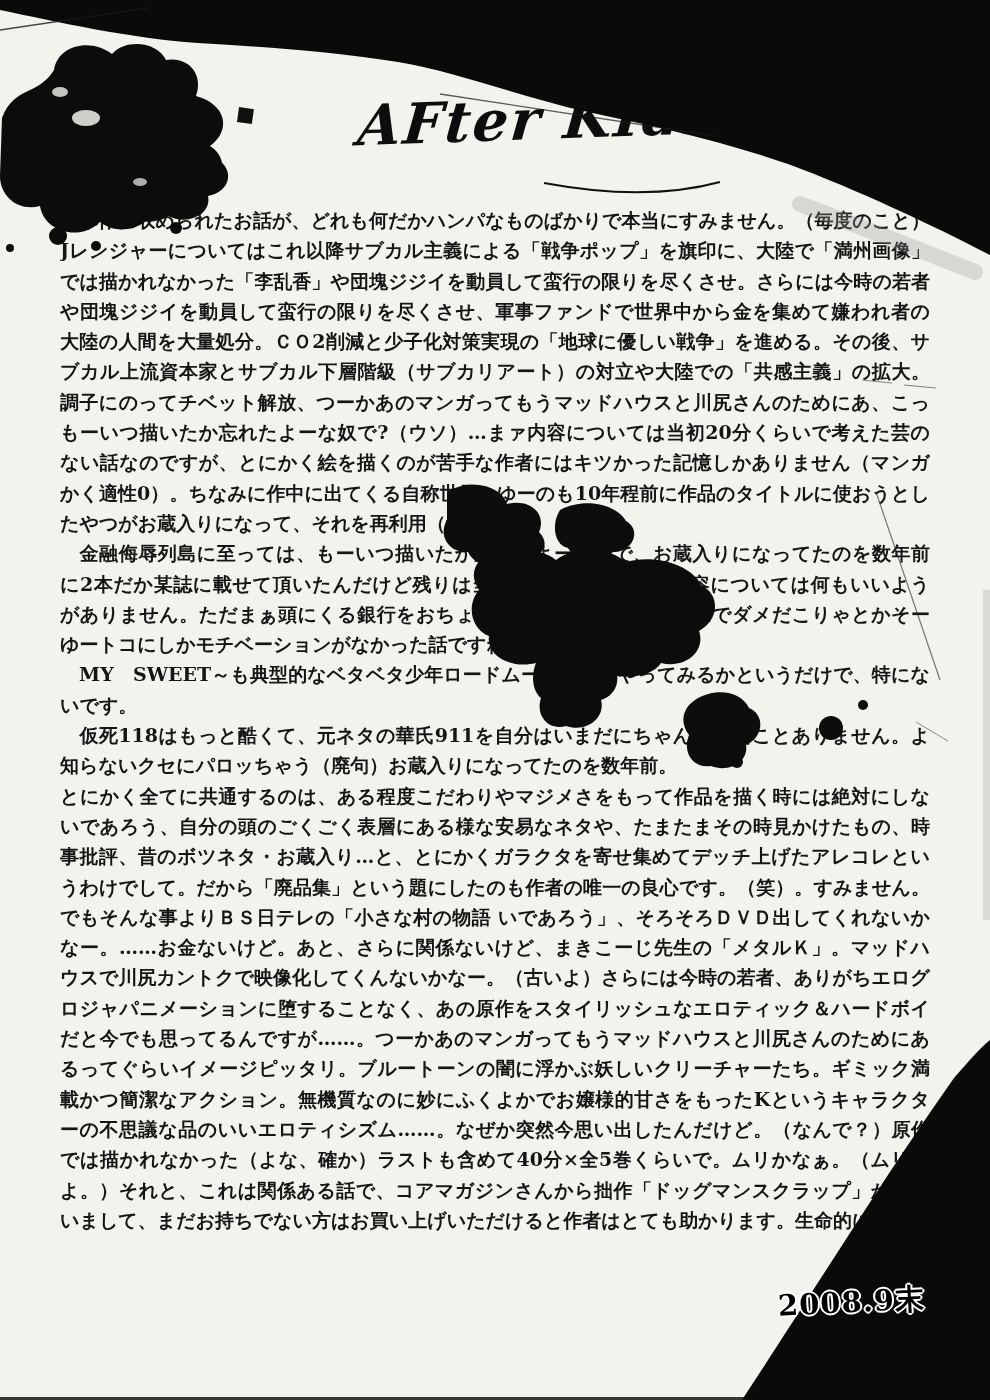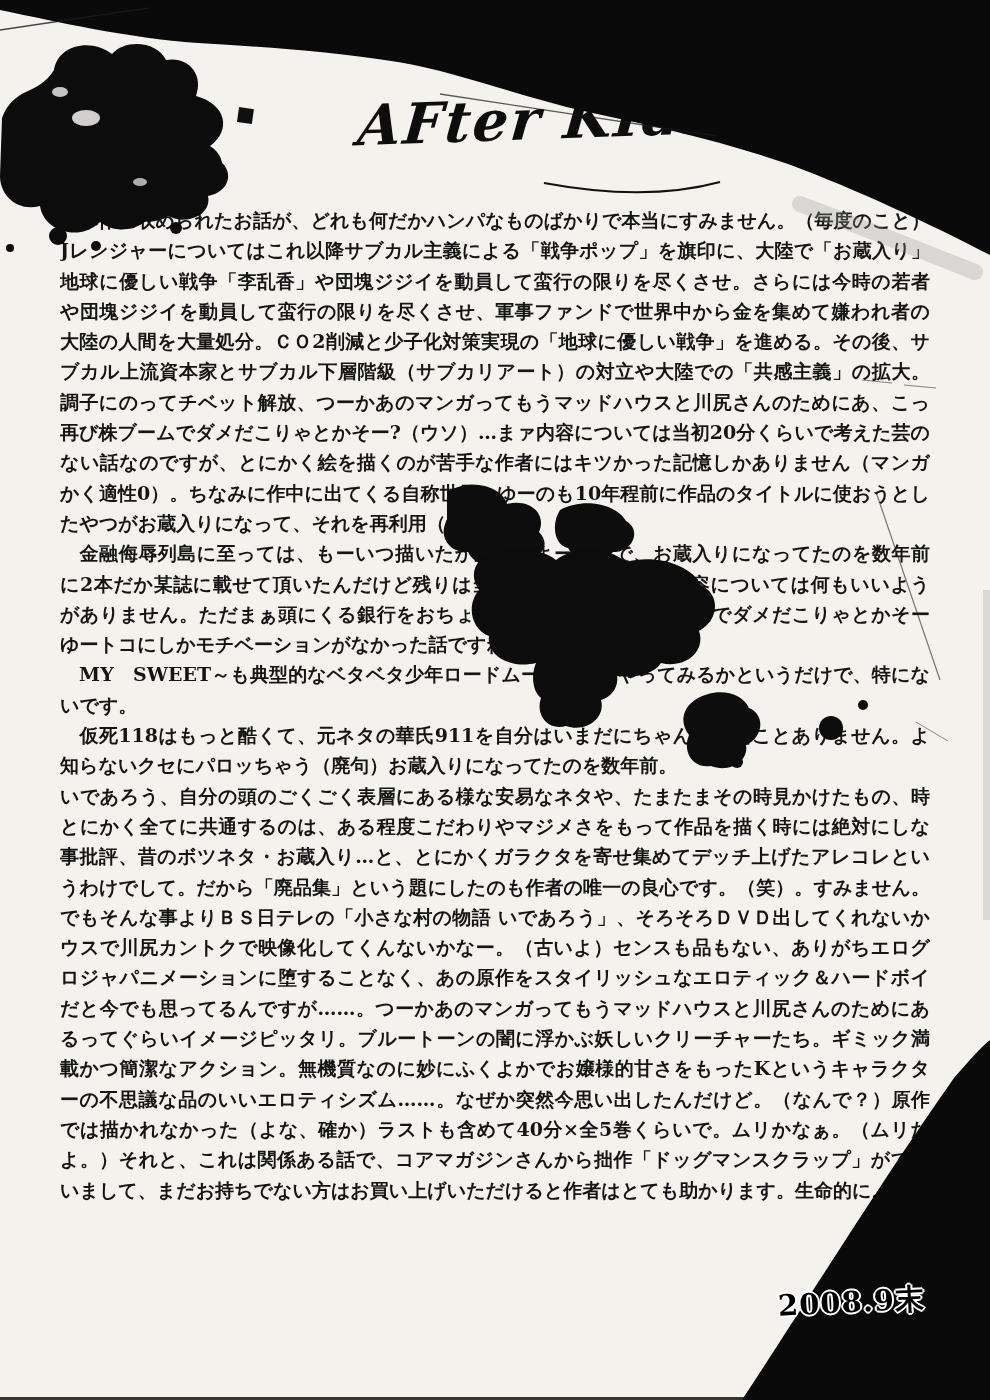--- a/index.html
+++ b/index.html
@@ -89,44 +89,45 @@
     <path fill="#0a0a0a" d="M990,1040 V1400 H742 C800,1312 882,1180 954,1078 C968,1062 980,1048 990,1040 Z"></path>
 
     <rect x="0" y="1397" width="745" height="3" fill="#151515" opacity="0.85"></rect>
   </svg>
 
   <div class="title">AFter KIds</div>
 
   <div class="bodytext">
     <div id="lines">
         <div class="line">　本作に収められたお話が、どれも何だかハンパなものばかりで本当にすみません。（毎度のこと）</div>
-        <div class="line">Jレンジャーについてはこれ以降サブカル主義による「戦争ポップ」を旗印に、大陸で「お蔵入り」</div>
-        <div class="line"><span>地球に優しい戦争「</span><span class="rb"><span>李乱香</span></span><span>」や団塊ジジイを動員して蛮行の限りを尽くさせ。さらには今時の若者</span></div>
+        <div class="line">Jレンジャーについてはこれ以降サブカル主義による「戦争ポップ」を旗印に、大陸で「満州画像」</div>
+        <div class="line"><span>では描かれなかった「</span><span class="rb"><span>李乱香</span></span><span>」や団塊ジジイを動員して蛮行の限りを尽くさせ。さらには今時の若者</span></div>
         <div class="line">や団塊ジジイを動員して蛮行の限りを尽くさせ、軍事ファンドで世界中から金を集めて嫌われ者の</div>
         <div class="line">大陸の人間を大量処分。ＣＯ2削減と少子化対策実現の「地球に優しい戦争」を進める。その後、サ</div>
         <div class="line">ブカル上流資本家とサブカル下層階級（サブカリアート）の対立や大陸での「共感主義」の拡大。</div>
         <div class="line">調子にのってチベット解放、つーかあのマンガってもうマッドハウスと川尻さんのためにあ、こっか</div>
-        <div class="line">再び株ブームでダメだこりゃとかそー?（ウソ）…まァ内容については当初20分くらいで考えた芸の</div>
+        <div class="line">もーいつ描いたか忘れたよーな奴で?（ウソ）…まァ内容については当初20分くらいで考えた芸の</div>
         <div class="line">ない話なのですが、とにかく絵を描くのが苦手な作者にはキツかった記憶しかありません（マンガ</div>
         <div class="line">かく適性0）。ちなみに作中に出てくる自称世界とゆーのも10年程前に作品のタイトルに使おうとし</div>
         <div class="line end">たやつがお蔵入りになって、それを再利用（笑）。</div>
         <div class="line">　金融侮辱列島に至っては、もーいつ描いたか忘れたよーな奴で、お蔵入りになってたのを数年前</div>
         <div class="line">に2本だか某誌に載せて頂いたんだけど残りは当然ボツという有様で内容については何もいいよう</div>
         <div class="line">がありません。ただまぁ頭にくる銀行をおちょくろうとか、再び株ブームでダメだこりゃとかそー</div>
         <div class="line end">ゆートコにしかモチベーションがなかった話ですね。</div>
         <div class="line">　MY　SWEET～も典型的なベタベタ少年ロードムービーでもやってみるかというだけで、特にな</div>
         <div class="line end">いです。</div>
         <div class="line">　仮死118はもっと酷くて、元ネタの華氏911を自分はいまだにちゃんと見たことありません。よく</div>
         <div class="line end">知らないクセにパロッちゃう（廃句）お蔵入りになってたのを数年前。</div>
+        <div class="line">とにかく全てに共通するのは、ある程度こだわりやマジメさをもって作品を描く時には絶対にしな</div>
         <div class="line">いであろう、自分の頭のごくごく表層にある様な安易なネタや、たまたまその時見かけたもの、時</div>
-        <div class="line">とにかく全てに共通するのは、ある程度こだわりやマジメさをもって作品を描く時には絶対にしな</div>
         <div class="line">事批評、昔のボツネタ・お蔵入り…と、とにかくガラクタを寄せ集めてデッチ上げたアレコレとい</div>
         <div class="line">うわけでして。だから「廃品集」という題にしたのも作者の唯一の良心です。（笑）。すみません。</div>
         <div class="line">でもそんな事よりＢＳ日テレの「小さな村の物語 いであろう」、そろそろＤＶＤ出してくれないか</div>
-        <div class="line">ウスで川尻カントクで映像化してくんないかなー。（古いよ）センスも品もない、ありがちエログ</div>
+        <div class="line">なー。……お金ないけど。あと、さらに関係ないけど、まきこーじ先生の「メタルＫ」。マッドハ</div>
+        <div class="line">ウスで川尻カントクで映像化してくんないかなー。（古いよ）さらには今時の若者、ありがちエログ</div>
         <div class="line">ロジャパニメーションに堕することなく、あの原作をスタイリッシュなエロティック＆ハードボイ</div>
         <div class="line">だと今でも思ってるんですが……。つーかあのマンガってもうマッドハウスと川尻さんのためにあ</div>
         <div class="line">るってぐらいイメージピッタリ。ブルートーンの闇に浮かぶ妖しいクリーチャーたち。ギミック満</div>
         <div class="line">載かつ簡潔なアクション。無機質なのに妙にふくよかでお嬢様的甘さをもったKというキャラクタ</div>
         <div class="line">ーの不思議な品のいいエロティシズム……。なぜか突然今思い出したんだけど。（なんで？）原作</div>
         <div class="line">では描かれなかった（よな、確か）ラストも含めて40分×全5巻くらいで。ムリかなぁ。（ムリだ</div>
         <div class="line">よ。）それと、これは関係ある話で、コアマガジンさんから拙作「ドッグマンスクラップ」がでて</div>
         <div class="line end">いまして、まだお持ちでない方はお買い上げいただけると作者はとても助かります。生命的に。</div>
       </div>
   </div>

